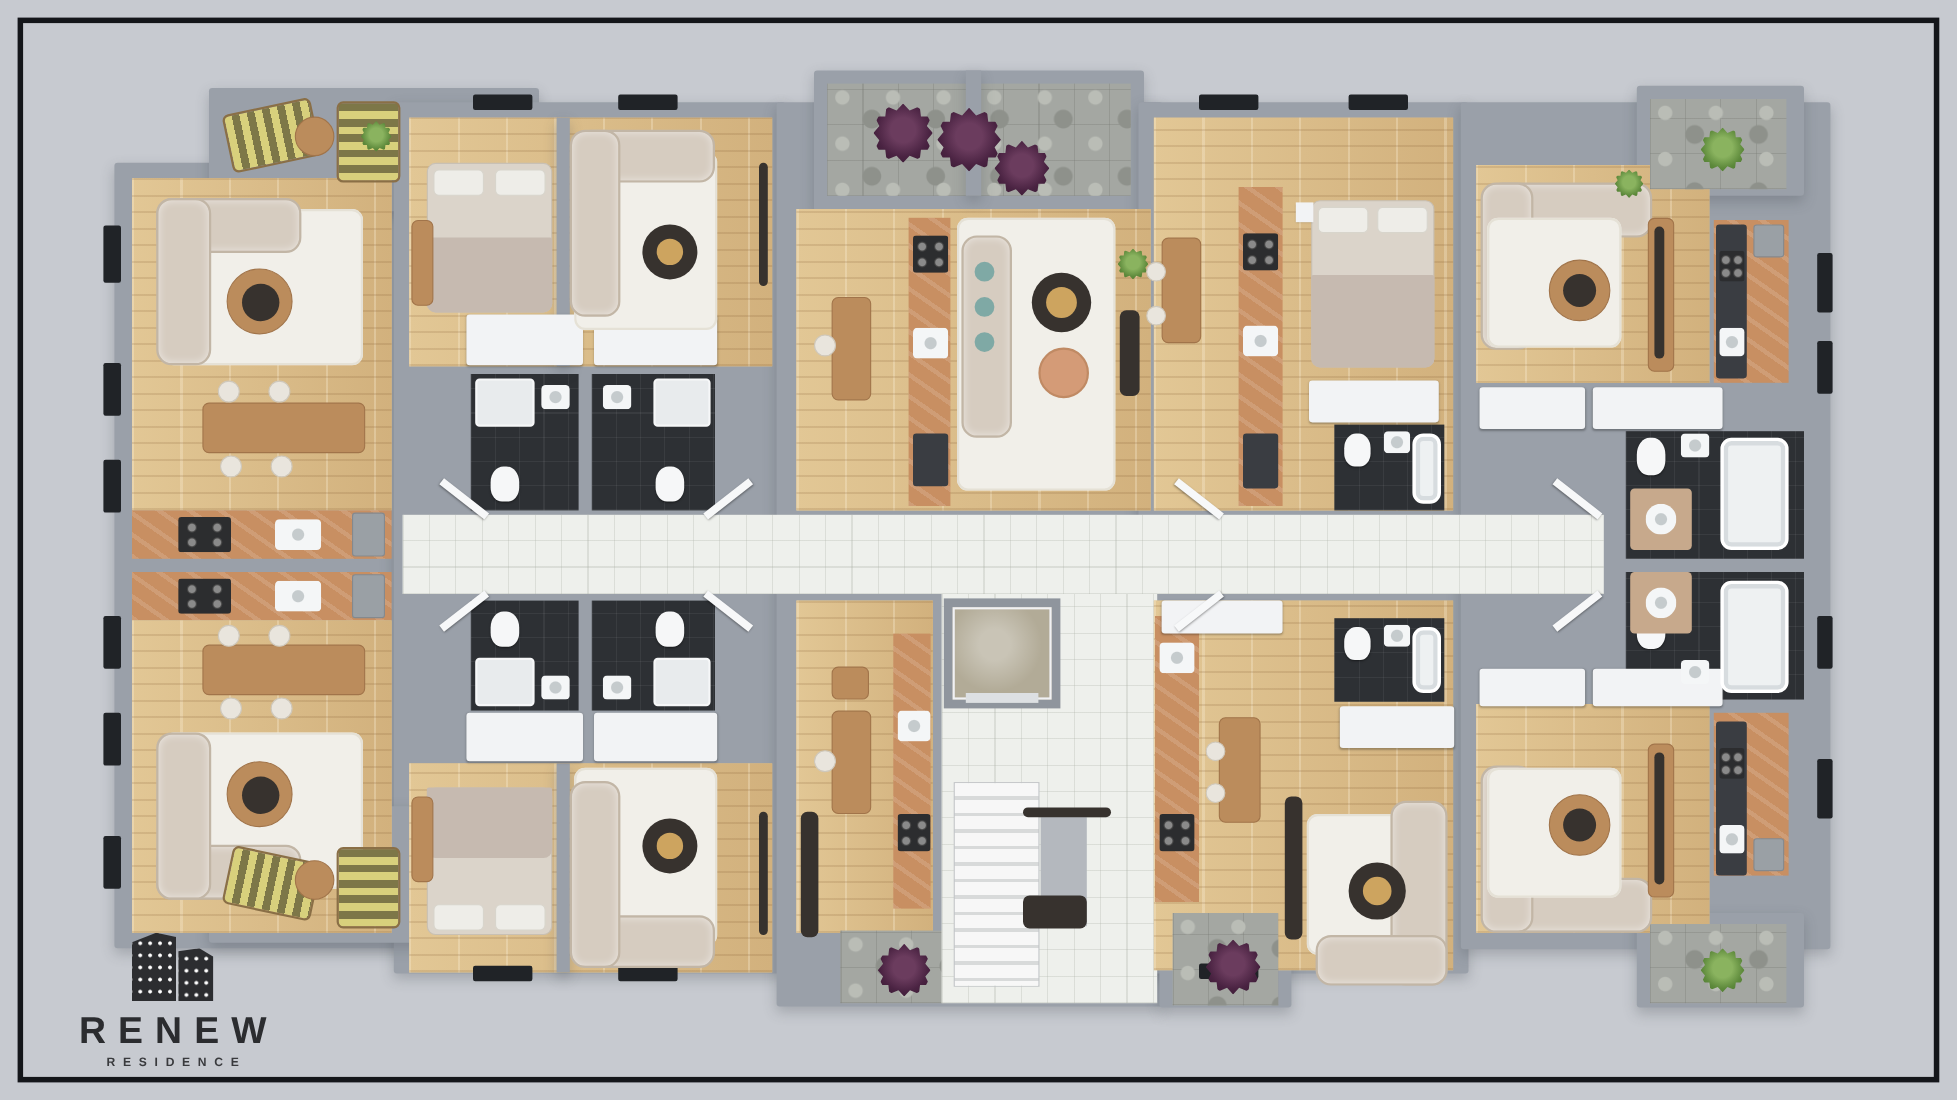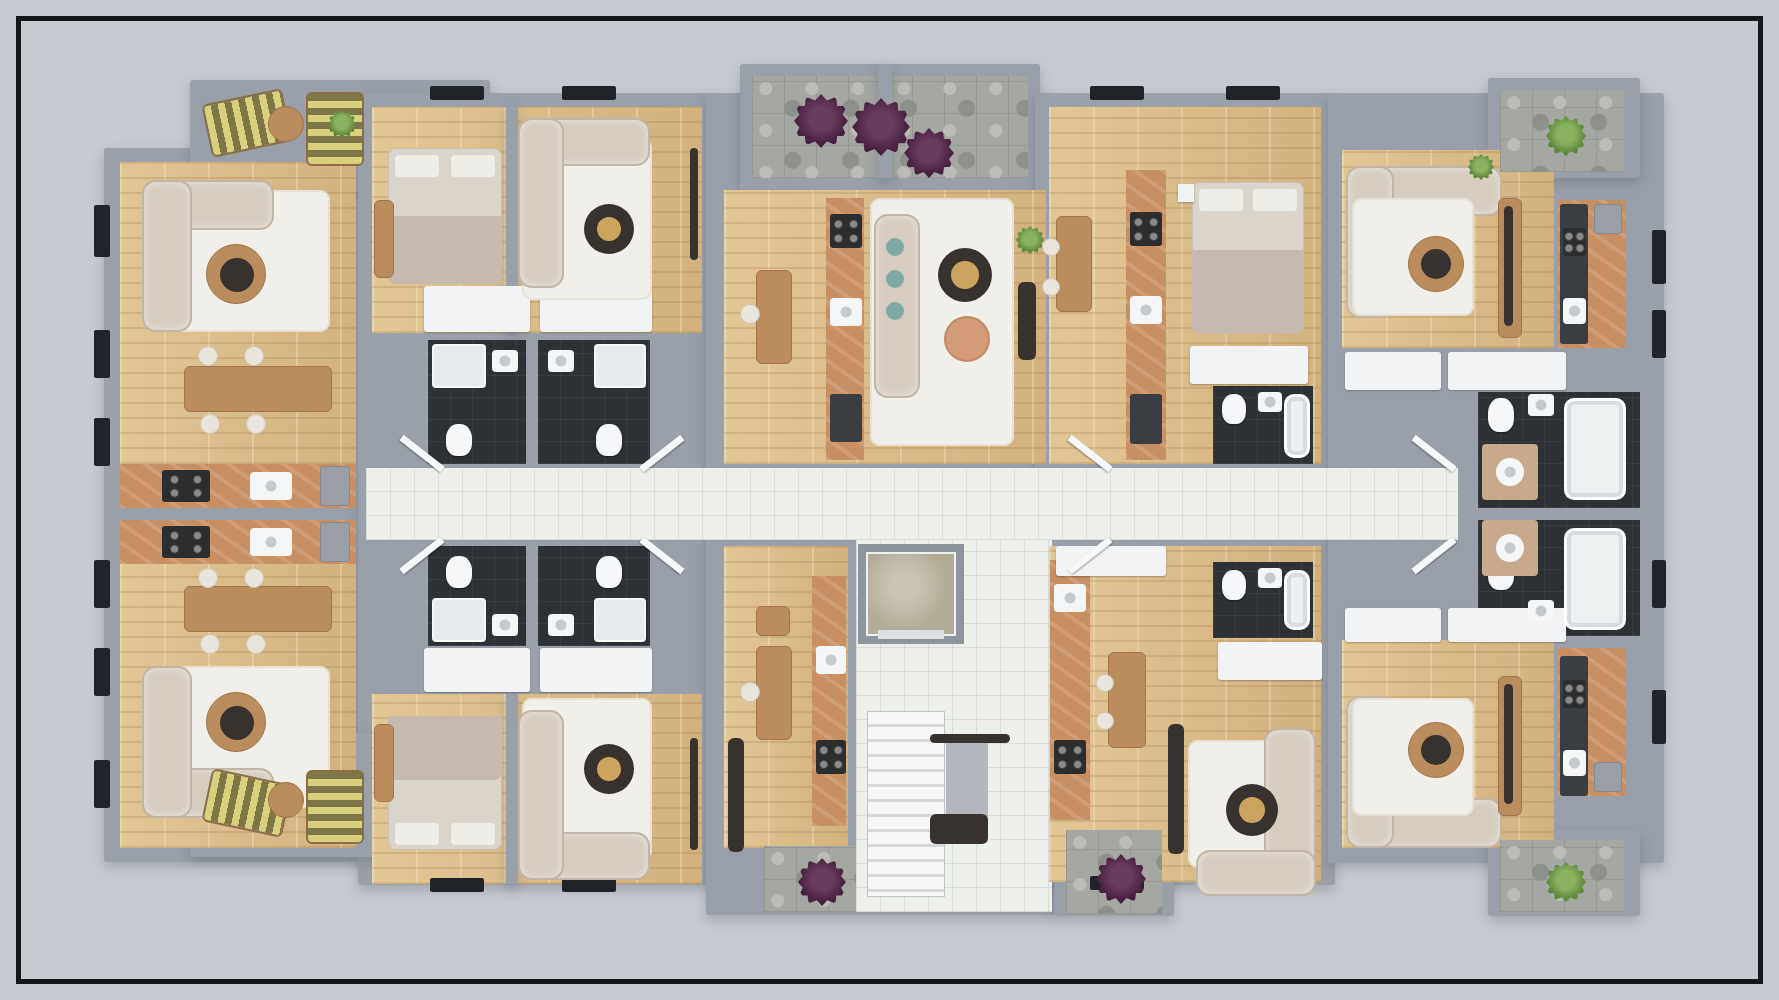--- a/index.html
+++ b/index.html
@@ -318,13 +318,21 @@
       <div class="el door" style="left: 396px; top: 450px; width: 52px; height: 7px; transform: rotate(38deg);"></div>
       <div class="el door" style="left: 636px; top: 450px; width: 52px; height: 7px; transform: rotate(-38deg);"></div>
       <div class="el door" style="left: 396px; top: 552px; width: 52px; height: 7px; transform: rotate(-38deg);"></div>
       <div class="el door" style="left: 636px; top: 552px; width: 52px; height: 7px; transform: rotate(38deg);"></div>
       <div class="el door" style="left: 1064px; top: 450px; width: 52px; height: 7px; transform: rotate(38deg);"></div>
       <div class="el door" style="left: 1064px; top: 552px; width: 52px; height: 7px; transform: rotate(-38deg);"></div>
       <div class="el door" style="left: 1408px; top: 450px; width: 52px; height: 7px; transform: rotate(38deg);"></div>
       <div class="el door" style="left: 1408px; top: 552px; width: 52px; height: 7px; transform: rotate(-38deg);"></div>
     </div>
   <div class="outer-frame"></div>
+  <div class="logo">
+    <div class="logo-icon">
+      <div class="tower tower-a"></div>
+      <div class="tower tower-b"></div>
+    </div>
+    <div class="logo-title">RENEW</div>
+    <div class="logo-subtitle">RESIDENCE</div>
+  </div>
 </div>
 
 </body></html>

